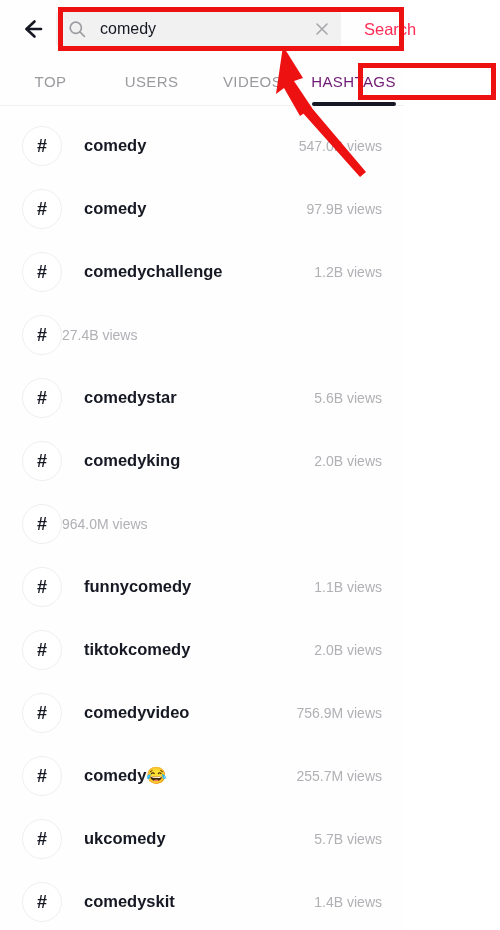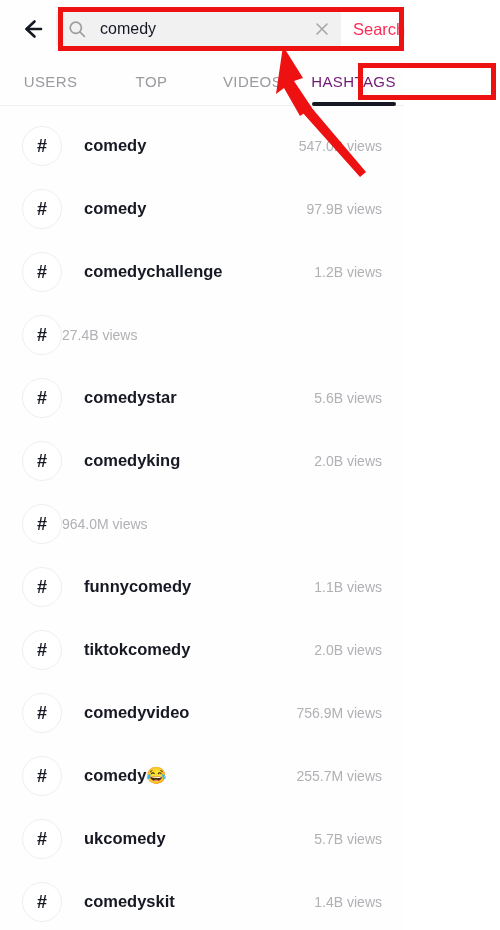--- a/index.html
+++ b/index.html
@@ -84,20 +84,21 @@
     margin-left: 6px;
   }
   .clear-btn svg { display:block; }
 
   .search-action {
     flex: 0 0 auto;
     font-size: 16.5px;
     color: #fe2c55;
     cursor: pointer;
     white-space: nowrap;
+    margin-left: 11px;
   }
 
   
   .anno-box-search {
     position: absolute;
     left: 58px;
     top: 7px;
     width: 346px;
     height: 44px;
     border: 5px solid #ee1111;
@@ -236,24 +237,24 @@
           </svg>
         </span>
       </div>
     </div>
 
     <div class="search-action">Search</div>
   </div>
 
   <div class="tabs">
     <div class="tab">
+      <span>TOP</span>
+    </div>
+    <div class="tab">
       <span>USERS</span>
-    </div>
-    <div class="tab">
-      <span>TOP</span>
     </div>
     <div class="tab">
       <span>VIDEOS</span>
     </div>
     <div class="tab active">
       <span>HASHTAGS</span>
       <span class="tab-underline"></span>
     </div>
   </div>
 

